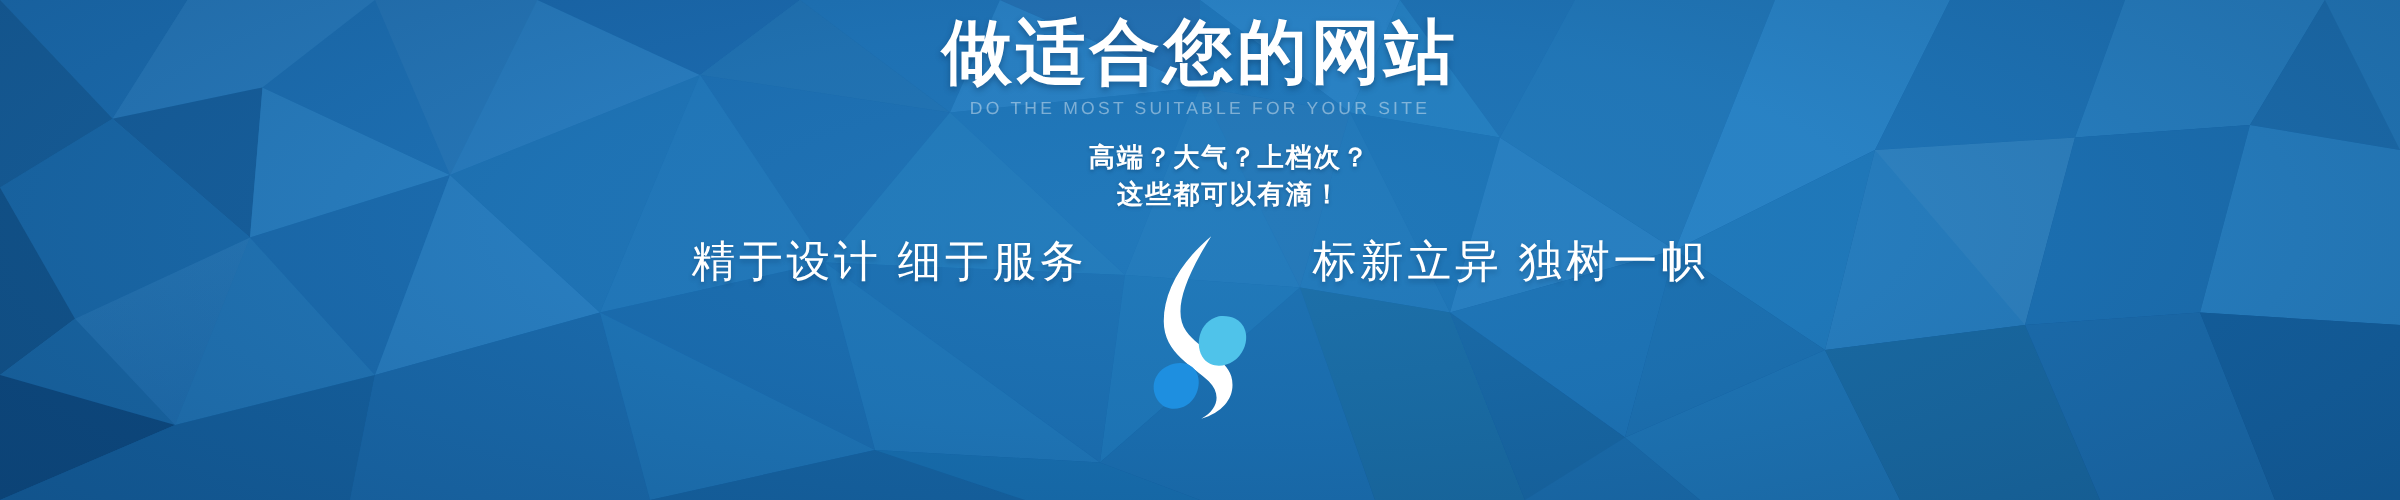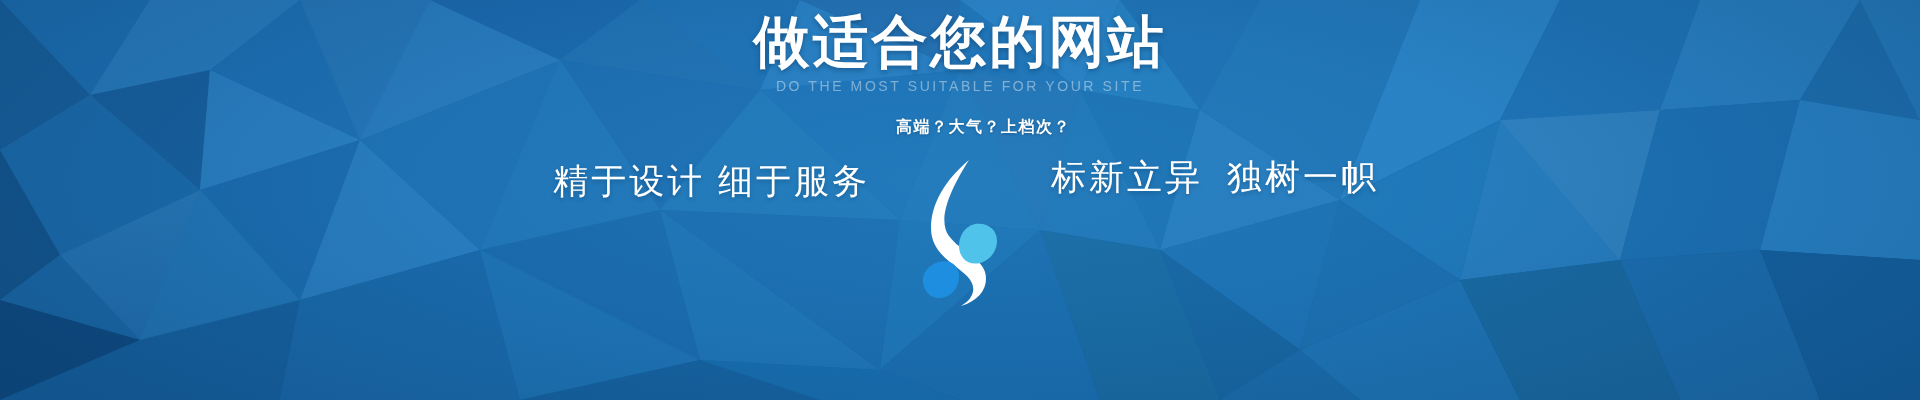--- a/index.html
+++ b/index.html
@@ -68,21 +68,21 @@
     color: rgba(255,255,255,0.42);
     letter-spacing: 2.6px;
     white-space: nowrap;
   }
 
   .tagline {
     margin-top: 19px;
     text-align: center;
     color: #ffffff;
     font-weight: bold;
-    font-size: 16px;
+    font-size: 21px;
     line-height: 29px;
     letter-spacing: 1.5px;
     text-shadow: 0 1px 3px rgba(4,40,75,0.35);
     white-space: nowrap;
     margin-left: 47px;
   }
 
   .slogan-row {
     margin-top: 22px;
     display: flex;
@@ -93,21 +93,21 @@
   .slogan {
     font-size: 35px;
     line-height: 1;
     color: #ffffff;
     letter-spacing: 3px;
     white-space: nowrap;
     font-weight: 400;
     text-shadow: 0 2px 4px rgba(4,40,75,0.30);
   }
   .slogan-left  { width: 330px; text-align: right; padding-right: 30px; }
-  .slogan-right { width: 330px; text-align: center;  padding-left: 30px; font-family: Liberation Mono, monospace; }
+  .slogan-right { width: 330px; text-align: left;  padding-left: 30px; }
 
   .logo-slot {
     width: 120px;
     display: flex;
     justify-content: center;
     align-items: flex-start;
     position: relative;
     height: 1px;
   }
   .logo-mark {
@@ -214,20 +214,21 @@
   <div class="bg-vignette"></div>
 
   <div class="content">
 
     <div class="title-main">做适合您的网站</div>
 
     <div class="title-sub-en">DO THE MOST SUITABLE FOR YOUR SITE</div>
 
     <div class="tagline">
       <div>高端？大气？上档次？</div>
+      <div>这些都可以有滴！</div>
     </div>
 
     <div class="slogan-row">
 
       <div class="slogan slogan-left">精于设计 细于服务</div>
 
       <div class="logo-slot">
         <svg class="logo-mark" viewBox="0 0 110 150" aria-hidden="true">
 
           <path d="M64 2

